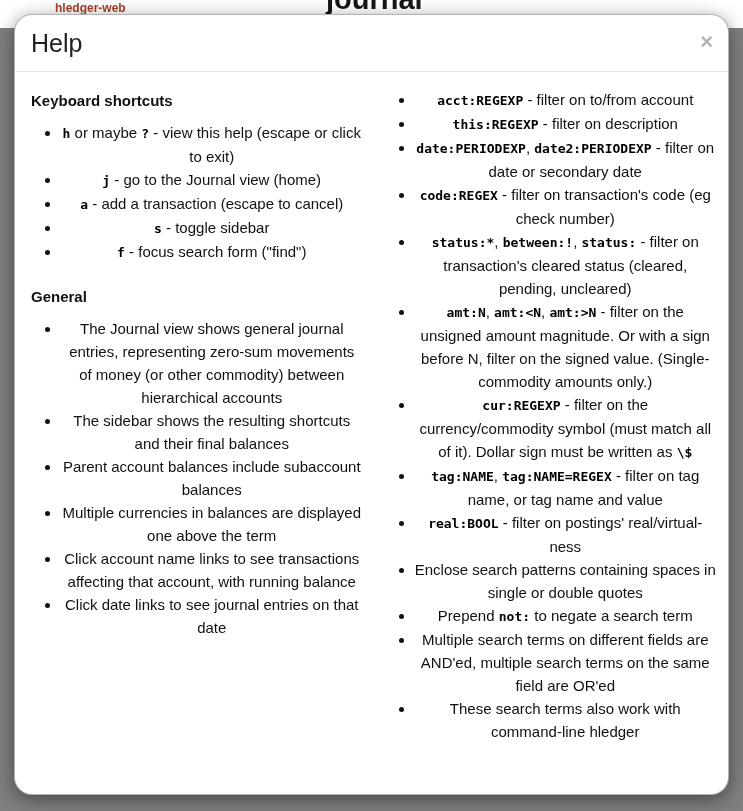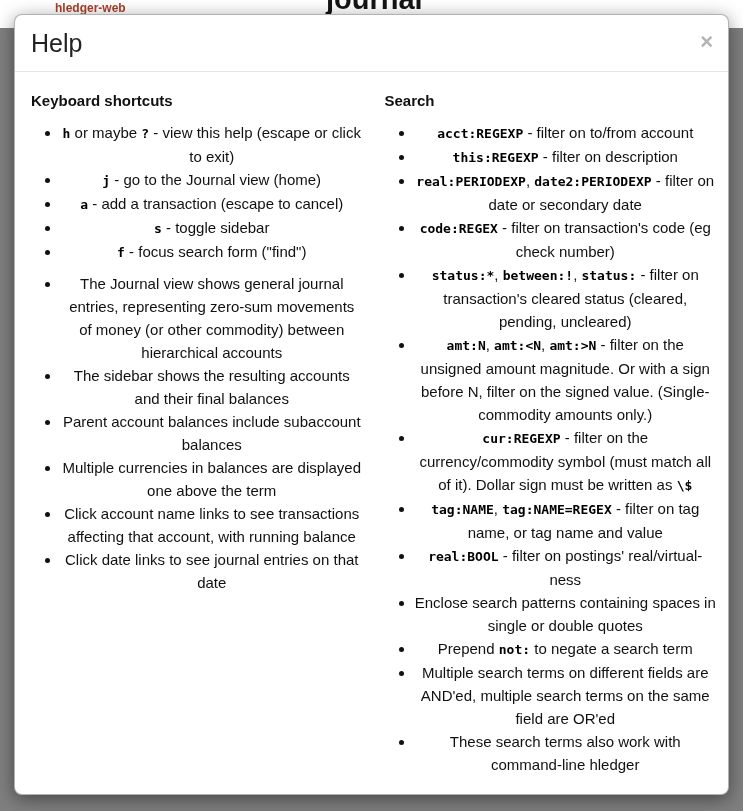--- a/index.html
+++ b/index.html
@@ -29,21 +29,21 @@
   .overlay {
     position:absolute; inset:0;
     background:rgba(0,0,0,0.5);
     z-index:4;
   }
 
   .modal {
     position:absolute; left:14px; right:14px; top:14px; bottom:16px;
     background:#fff;
     border:1px solid rgba(0,0,0,0.3);
-    border-radius:8px;
+    border-radius:18px;
     box-shadow:0 4px 18px rgba(0,0,0,0.45);
     z-index:6;
     overflow:hidden;
   }
 
   .modal-header {
     position:relative;
     padding:14px 15px 13px 16px;
     border-bottom:1px solid #e5e5e5;
   }
@@ -104,35 +104,35 @@
   <div class="modal-body">
     <div class="col">
       <div class="section-title">Keyboard shortcuts</div>
       <ul class="help-list">
           <li><code>h</code> or maybe <code>?</code> - view this help (escape or click to exit)</li>
           <li><code>j</code> - go to the Journal view (home)</li>
           <li><code>a</code> - add a transaction (escape to cancel)</li>
           <li><code>s</code> - toggle sidebar</li>
           <li><code>f</code> - focus search form ("find")</li>
         </ul>
+      <div class="section-title">General</div>
       <ul class="help-list">
           <li>The Journal view shows general journal entries, representing zero-sum movements of money (or other commodity) between hierarchical accounts</li>
-          <li>The sidebar shows the resulting accounts and their final balances</li>
+          <li>The sidebar shows the resulting shortcuts and their final balances</li>
           <li>Parent account balances include subaccount balances</li>
           <li>Multiple currencies in balances are displayed one above the term</li>
           <li>Click account name links to see transactions affecting that account, with running balance</li>
           <li>Click date links to see journal entries on that date</li>
         </ul>
     </div>
     <div class="col">
-      <div class="section-title">Search</div>
       <ul class="help-list">
           <li><code>acct:REGEXP</code> - filter on to/from account</li>
           <li><code>this:REGEXP</code> - filter on description</li>
-          <li><code>real:PERIODEXP</code>, <code>date2:PERIODEXP</code> - filter on date or secondary date</li>
+          <li><code>date:PERIODEXP</code>, <code>date2:PERIODEXP</code> - filter on date or secondary date</li>
           <li><code>code:REGEX</code> - filter on transaction's code (eg check number)</li>
           <li><code>status:*</code>, <code>between:!</code>, <code>status:</code> - filter on transaction's cleared status (cleared, pending, uncleared)</li>
           <li><code>amt:N</code>, <code>amt:&lt;N</code>, <code>amt:&gt;N</code> - filter on the unsigned amount magnitude. Or with a sign before N, filter on the signed value. (Single-commodity amounts only.)</li>
           <li><code>cur:REGEXP</code> - filter on the currency/commodity symbol (must match all of it). Dollar sign must be written as <code>\$</code></li>
           <li><code>tag:NAME</code>, <code>tag:NAME=REGEX</code> - filter on tag name, or tag name and value</li>
           <li><code>real:BOOL</code> - filter on postings' real/virtual-ness</li>
           <li>Enclose search patterns containing spaces in single or double quotes</li>
           <li>Prepend <code>not:</code> to negate a search term</li>
           <li>Multiple search terms on different fields are AND'ed, multiple search terms on the same field are OR'ed</li>
           <li>These search terms also work with command-line hledger</li>

